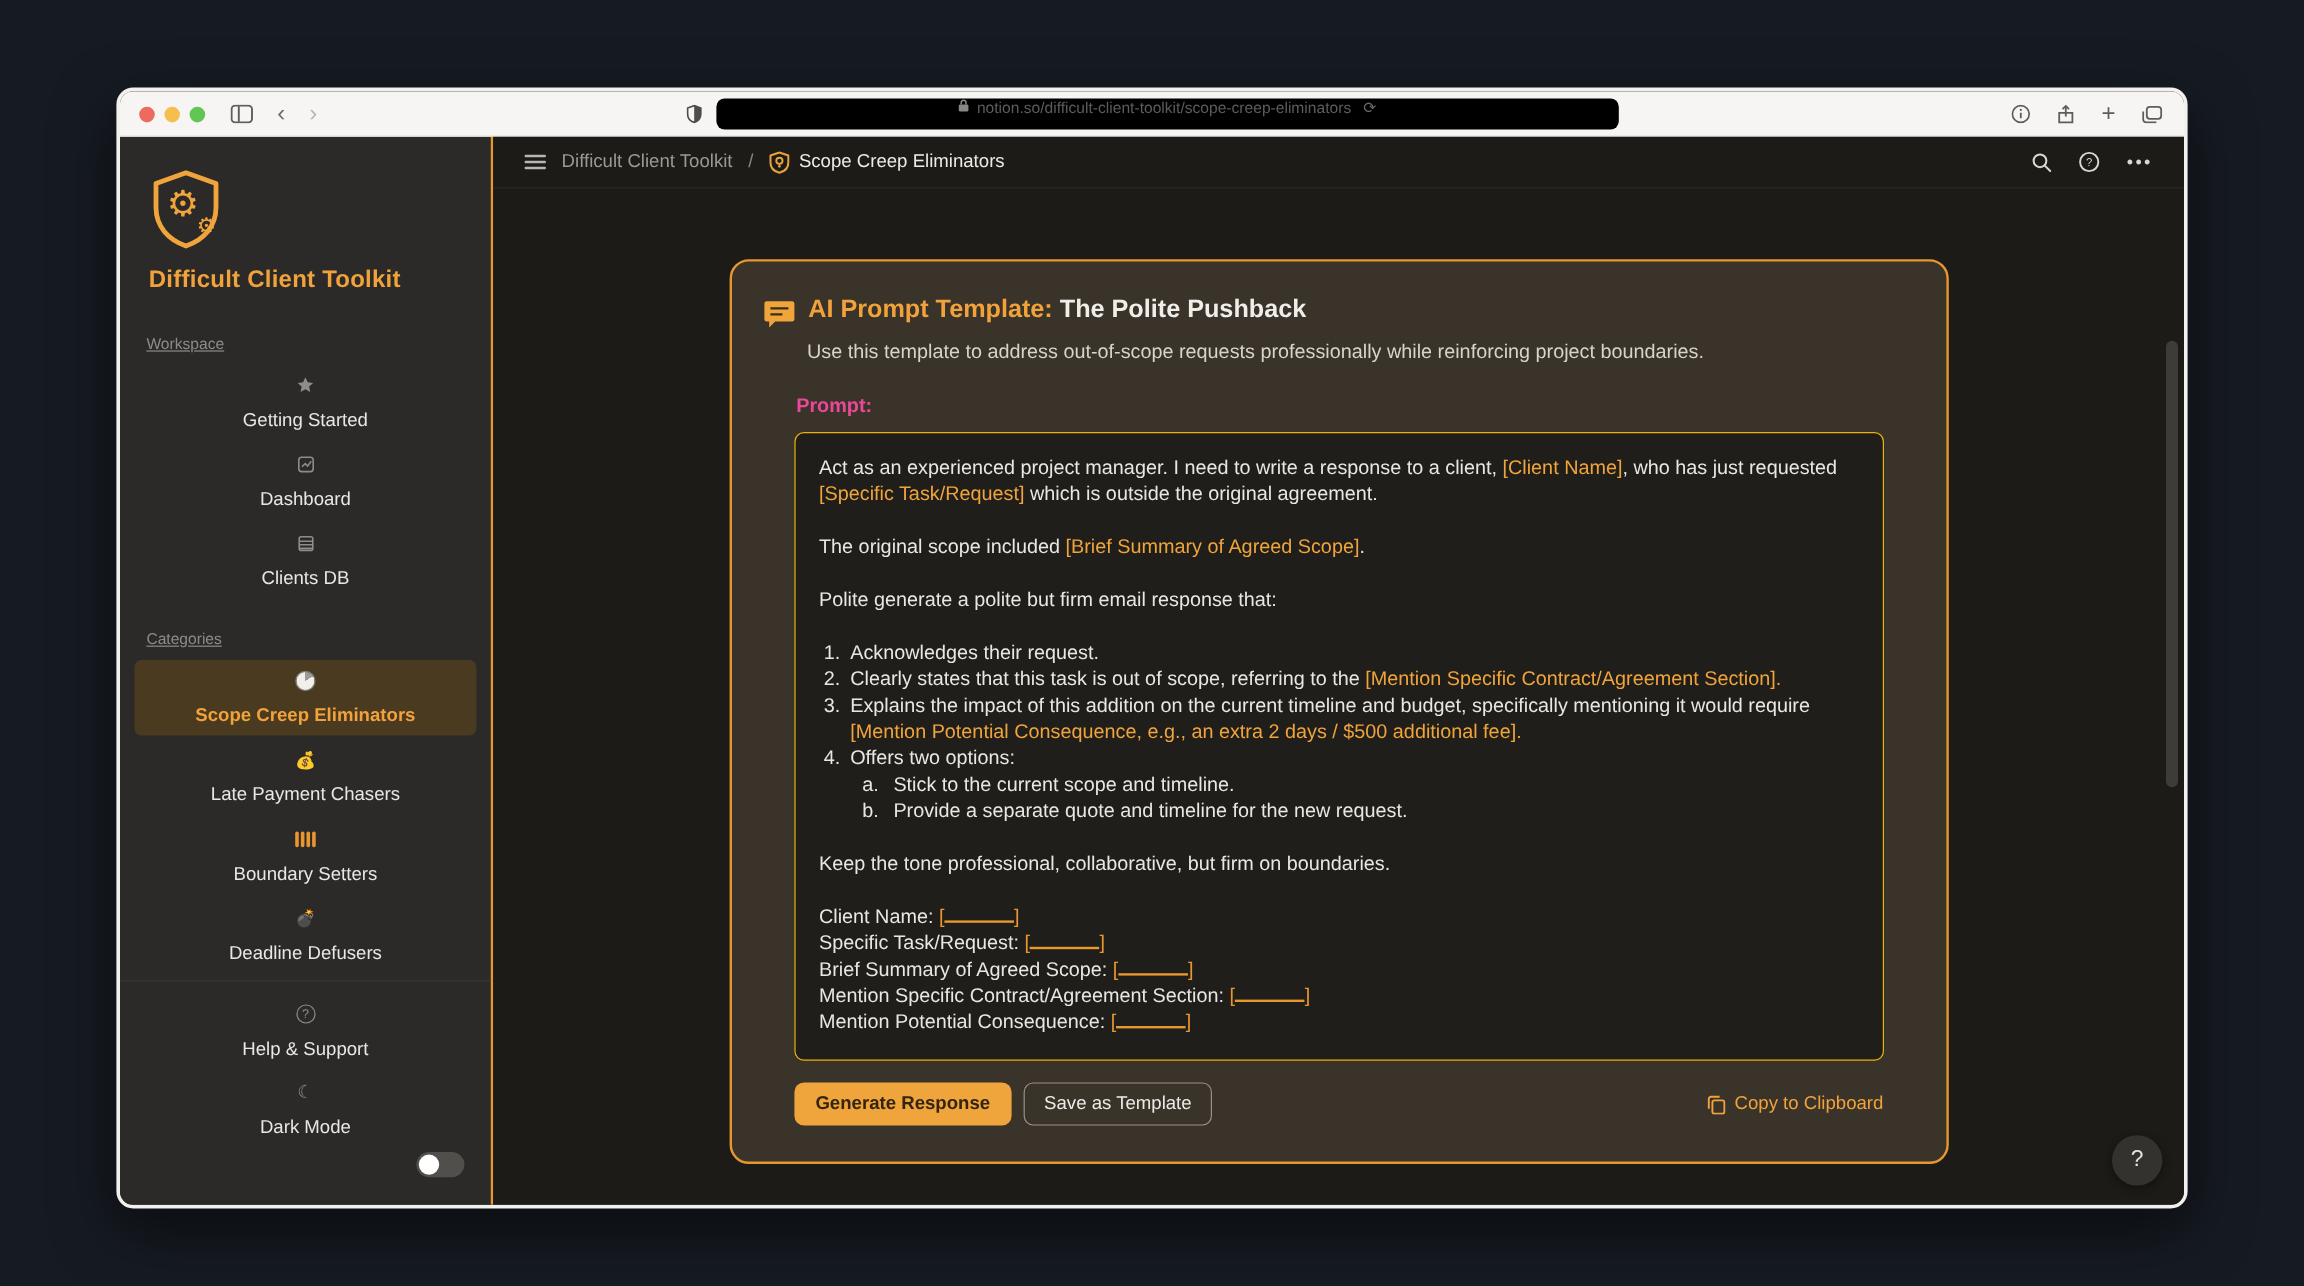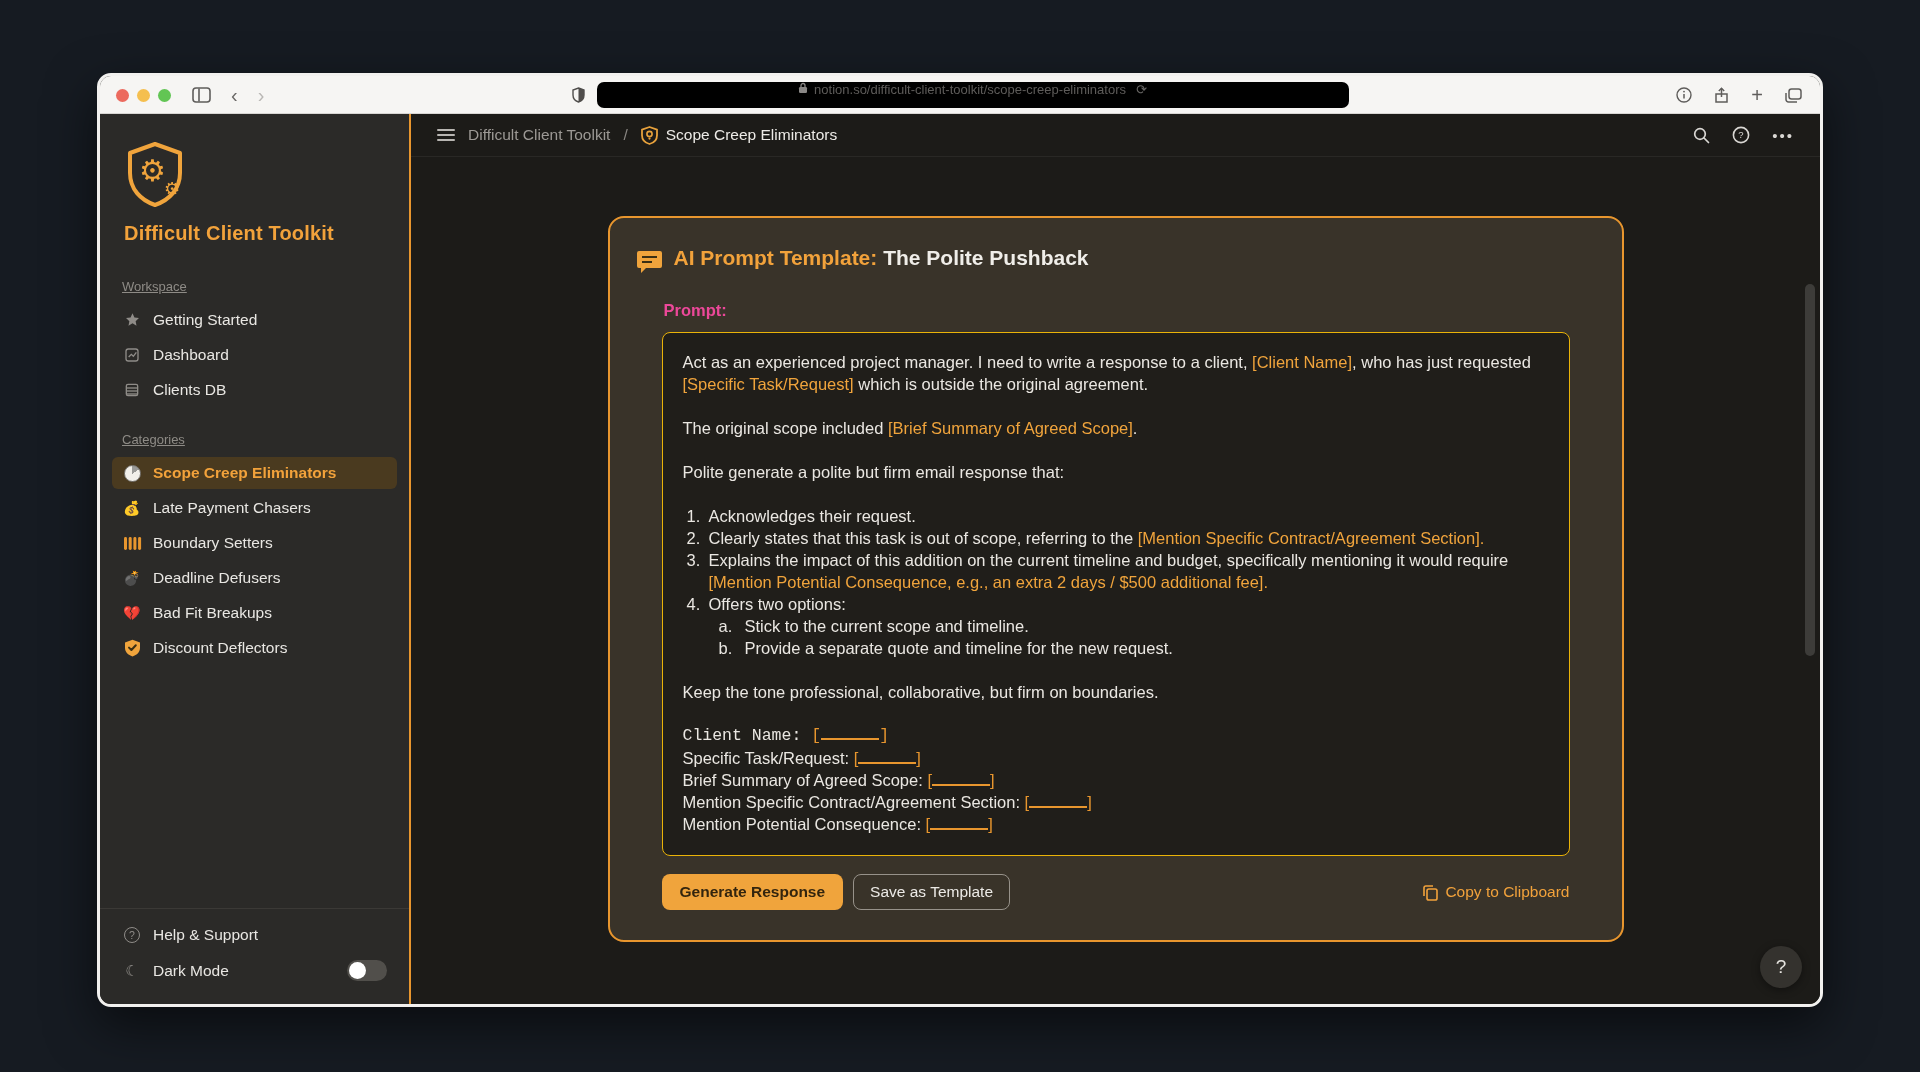--- a/index.html
+++ b/index.html
@@ -45,21 +45,21 @@
   }
   .logo-block{ padding:26px 22px 6px 24px; }
   .logo-icon{ position:relative; width:66px; height:74px; color:#F0A43C; }
   .logo-gear-big{ position:absolute; left:15px; top:13px; font-size:30px; color:#F0A43C; }
   .logo-gear-small{ position:absolute; left:40px; top:38px; font-size:18px; color:#F0A43C; }
   .app-title{ font-size:20px; font-weight:bold; color:#F2A23B; margin:8px 0 4px 0; letter-spacing:.2px; }
   .side-nav{ flex:1; padding:8px 12px 0 12px; overflow:hidden; }
   .section-label{ font-size:13px; color:#8E8B86; margin:16px 10px 10px 10px;text-decoration:underline; }
   .side-item{
     display:flex; align-items:center; gap:11px; padding:7px 10px; border-radius:6px;
-    font-size:15.5px; color:#E9E7E3; cursor:default; margin-bottom:3px;
+    font-size:15.5px; color:#E9E7E3; cursor:default; margin-bottom:3px;flex-direction:column;
   }
   .side-item .icon{ width:20px; display:inline-flex; justify-content:center; align-items:center; flex:0 0 20px; }
   .side-item.active{ background:#4A3A1F; color:#F2A23B; font-weight:bold; }
   .emoji{ font-size:14px; line-height:1; }
   .pie{ width:17px; height:17px; border-radius:50%;
         background:conic-gradient(#9a9a98 0deg 58deg, #F1EFEA 58deg 360deg);
         border:1px solid #7c7a77; }
   .sidebar-footer{ border-top:1px solid #3B3936; padding:10px 12px 14px 12px; }
   .sidebar-footer .side-item{ margin-bottom:2px; }
   .toggle{ margin-left:auto; width:40px; height:21px; border-radius:11px; background:#514F4B; position:relative; }
@@ -101,21 +101,21 @@
   .hl{ color:#F0A43C; }
   .pb-p{ margin:22px 0; }
   .pb-p:first-child{ margin-top:0; }
   .pb-li1{ display:flex; }
   .pb-li1 .marker{ flex:0 0 26px; padding-left:4px; }
   .pb-li1 .li-text{ flex:1; }
   .pb-li2{ display:flex; margin-left:36px; }
   .pb-li2 .marker{ flex:0 0 26px; }
   .pb-li2 .li-text{ flex:1; }
   .pb-field{ white-space:nowrap; }
-  .pb-field.first-field{ margin-top:22px;font-family:Liberation Mono, monospace; }
+  .pb-field.first-field{ margin-top:22px; }
   .pb-field .br{ color:#E8962E; }
   .pb-field .blank{ display:inline-block; width:58px; border-bottom:2px solid #E8962E; height:14px; vertical-align:baseline; }
   .actions{ display:flex; align-items:center; gap:10px; margin-top:18px; }
   .btn{ border:none; border-radius:8px; font-size:15.5px; font-family:inherit; cursor:pointer; }
   .btn-generate{ background:#F0A43C; color:#33250E; font-weight:bold; padding:9px 18px; }
   .btn-save{ background:transparent; color:#ECEAE6; border:1.5px solid #97928A; padding:8px 16px;text-align:right; }
   .copy-link{ margin-left:auto; display:flex; align-items:center; gap:7px; color:#F2A23B; font-size:15.5px; cursor:pointer; }
 
   .scroll-thumb{ position:absolute; right:5px; top:170px; width:10px; height:372px; background:#3D3C39; border-radius:5px; }
   .float-help{
@@ -351,20 +351,21 @@
                 <svg width="27" height="26" viewBox="0 0 27 26">
                     <path d="M3 2h21a2 2 0 0 1 2 2v13a2 2 0 0 1-2 2H10l-5 5v-5H3a2 2 0 0 1-2-2V4a2 2 0 0 1 2-2Z" fill="#F0A43C"></path>
                     <line x1="6" y1="8" x2="21" y2="8" stroke="#3A2F14" stroke-width="2"></line>
                     <line x1="6" y1="13" x2="16" y2="13" stroke="#3A2F14" stroke-width="2"></line>
                   </svg>
               </span>
               <div class="card-title">
                 <span class="accent">AI Prompt Template:</span><span class="rest"> The Polite Pushback</span>
               </div>
             </div>
+            <div class="card-subtitle">Use this template to address out-of-scope requests professionally while reinforcing project boundaries.</div>
             <div class="card-body">
               <div class="prompt-label">Prompt:</div>
               <div class="prompt-box" id="prompt-box">
                   <div class="pb-p"><span>Act as an experienced project manager. I need to write a response to a client, </span><span class="hl">[Client Name]</span><span>, who has just requested </span><span class="hl">[Specific Task/Request]</span><span> which is outside the original agreement.</span></div>
                   <div class="pb-p"><span>The original scope included </span><span class="hl">[Brief Summary of Agreed Scope]</span><span>.</span></div>
                   <div class="pb-p"><span>Polite generate a polite but firm email response that:</span></div>
                   <div class="pb-li1">
                     <span class="marker">1.</span>
                     <span class="li-text"><span>Acknowledges their request.</span></span>
                   </div>

